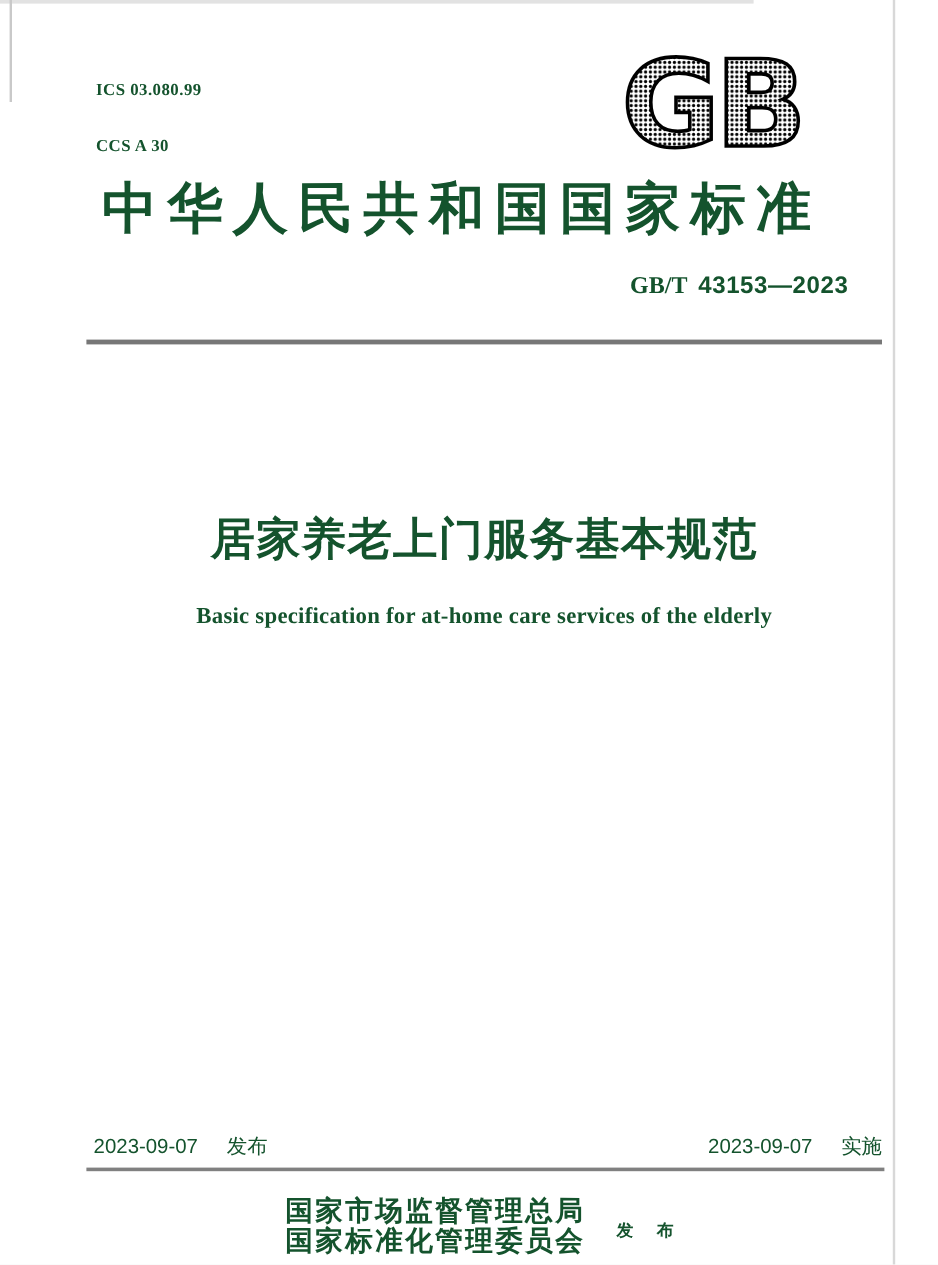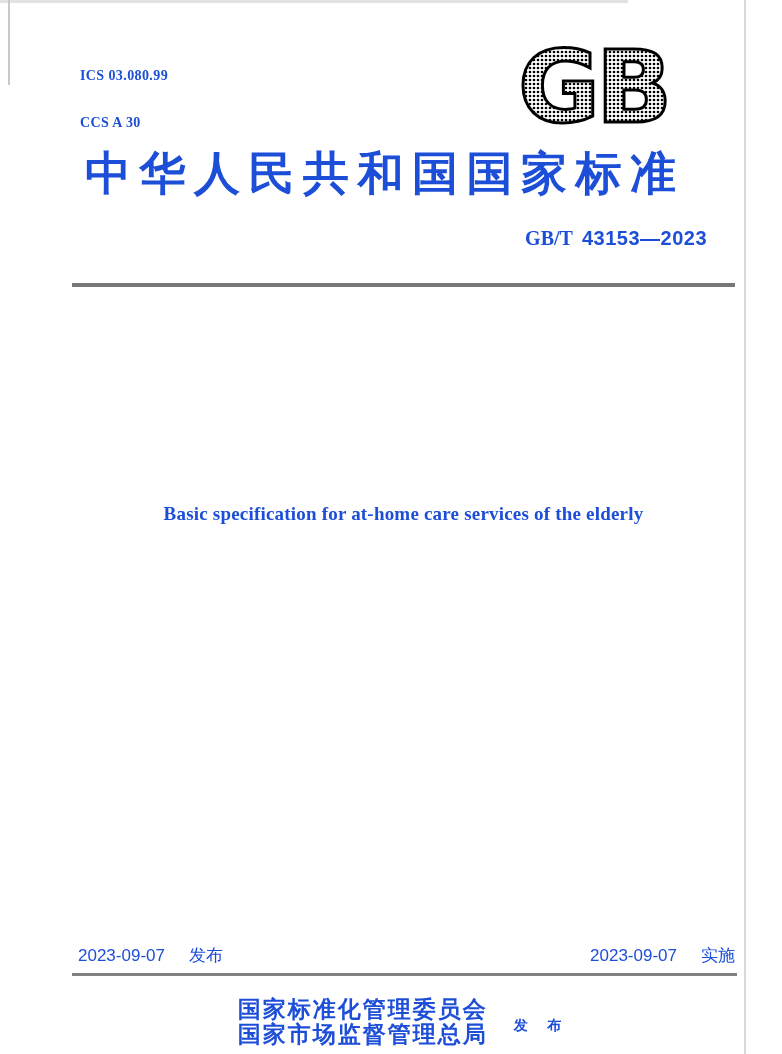--- a/index.html
+++ b/index.html
@@ -5,21 +5,21 @@
   * { margin: 0; padding: 0; box-sizing: border-box; }
   html, body { background: #f4f4f4; }
   body { font-family: "Liberation Sans", sans-serif; }
 
   .page {
     position: relative;
     width: 782px;
     height: 1054px;
     background: #ffffff;
     overflow: hidden;
-    color: #1d4ed8;
+    color: #14532d;
   }
 
   
   .edge-top   { position: absolute; left: 0;   top: 0;   width: 628px;  height: 3px;  background: #e2e2e2; }
   .edge-left  { position: absolute; left: 8px; top: 0;   width: 2px;    height: 85px; background: #c9c9c9; }
   .edge-right { position: absolute; left: 744px; top: 0; width: 2px;    height: 1054px; background: #d8d8d8; }
 
   
   .codes {
     position: absolute; left: 80px; top: 37px;
@@ -117,35 +117,36 @@
 
   <div class="std-title">中华人民共和国国家标准</div>
 
   <div class="std-number">
     <span class="prefix">GB/T</span>
     <span class="num">43153—2023</span>
   </div>
 
   <div class="rule-top"></div>
 
+  <div class="doc-title-zh">居家养老上门服务基本规范</div>
 
   <div class="doc-title-en">Basic specification for at-home care services of the elderly</div>
 
   <div class="dates">
     <span class="date-item">
       <span>2023-09-07</span><span class="date-label">发布</span>
     </span>
     <span class="date-item">
       <span>2023-09-07</span><span class="date-label">实施</span>
     </span>
   </div>
 
   <div class="rule-bottom"></div>
 
   <div class="issuers">
     <div class="issuer-col">
+      <div>国家市场监督管理总局</div>
       <div>国家标准化管理委员会</div>
-      <div>国家市场监督管理总局</div>
     </div>
     <div class="publish-label">发 布</div>
   </div>
 
 </div>
 
 </body></html>

